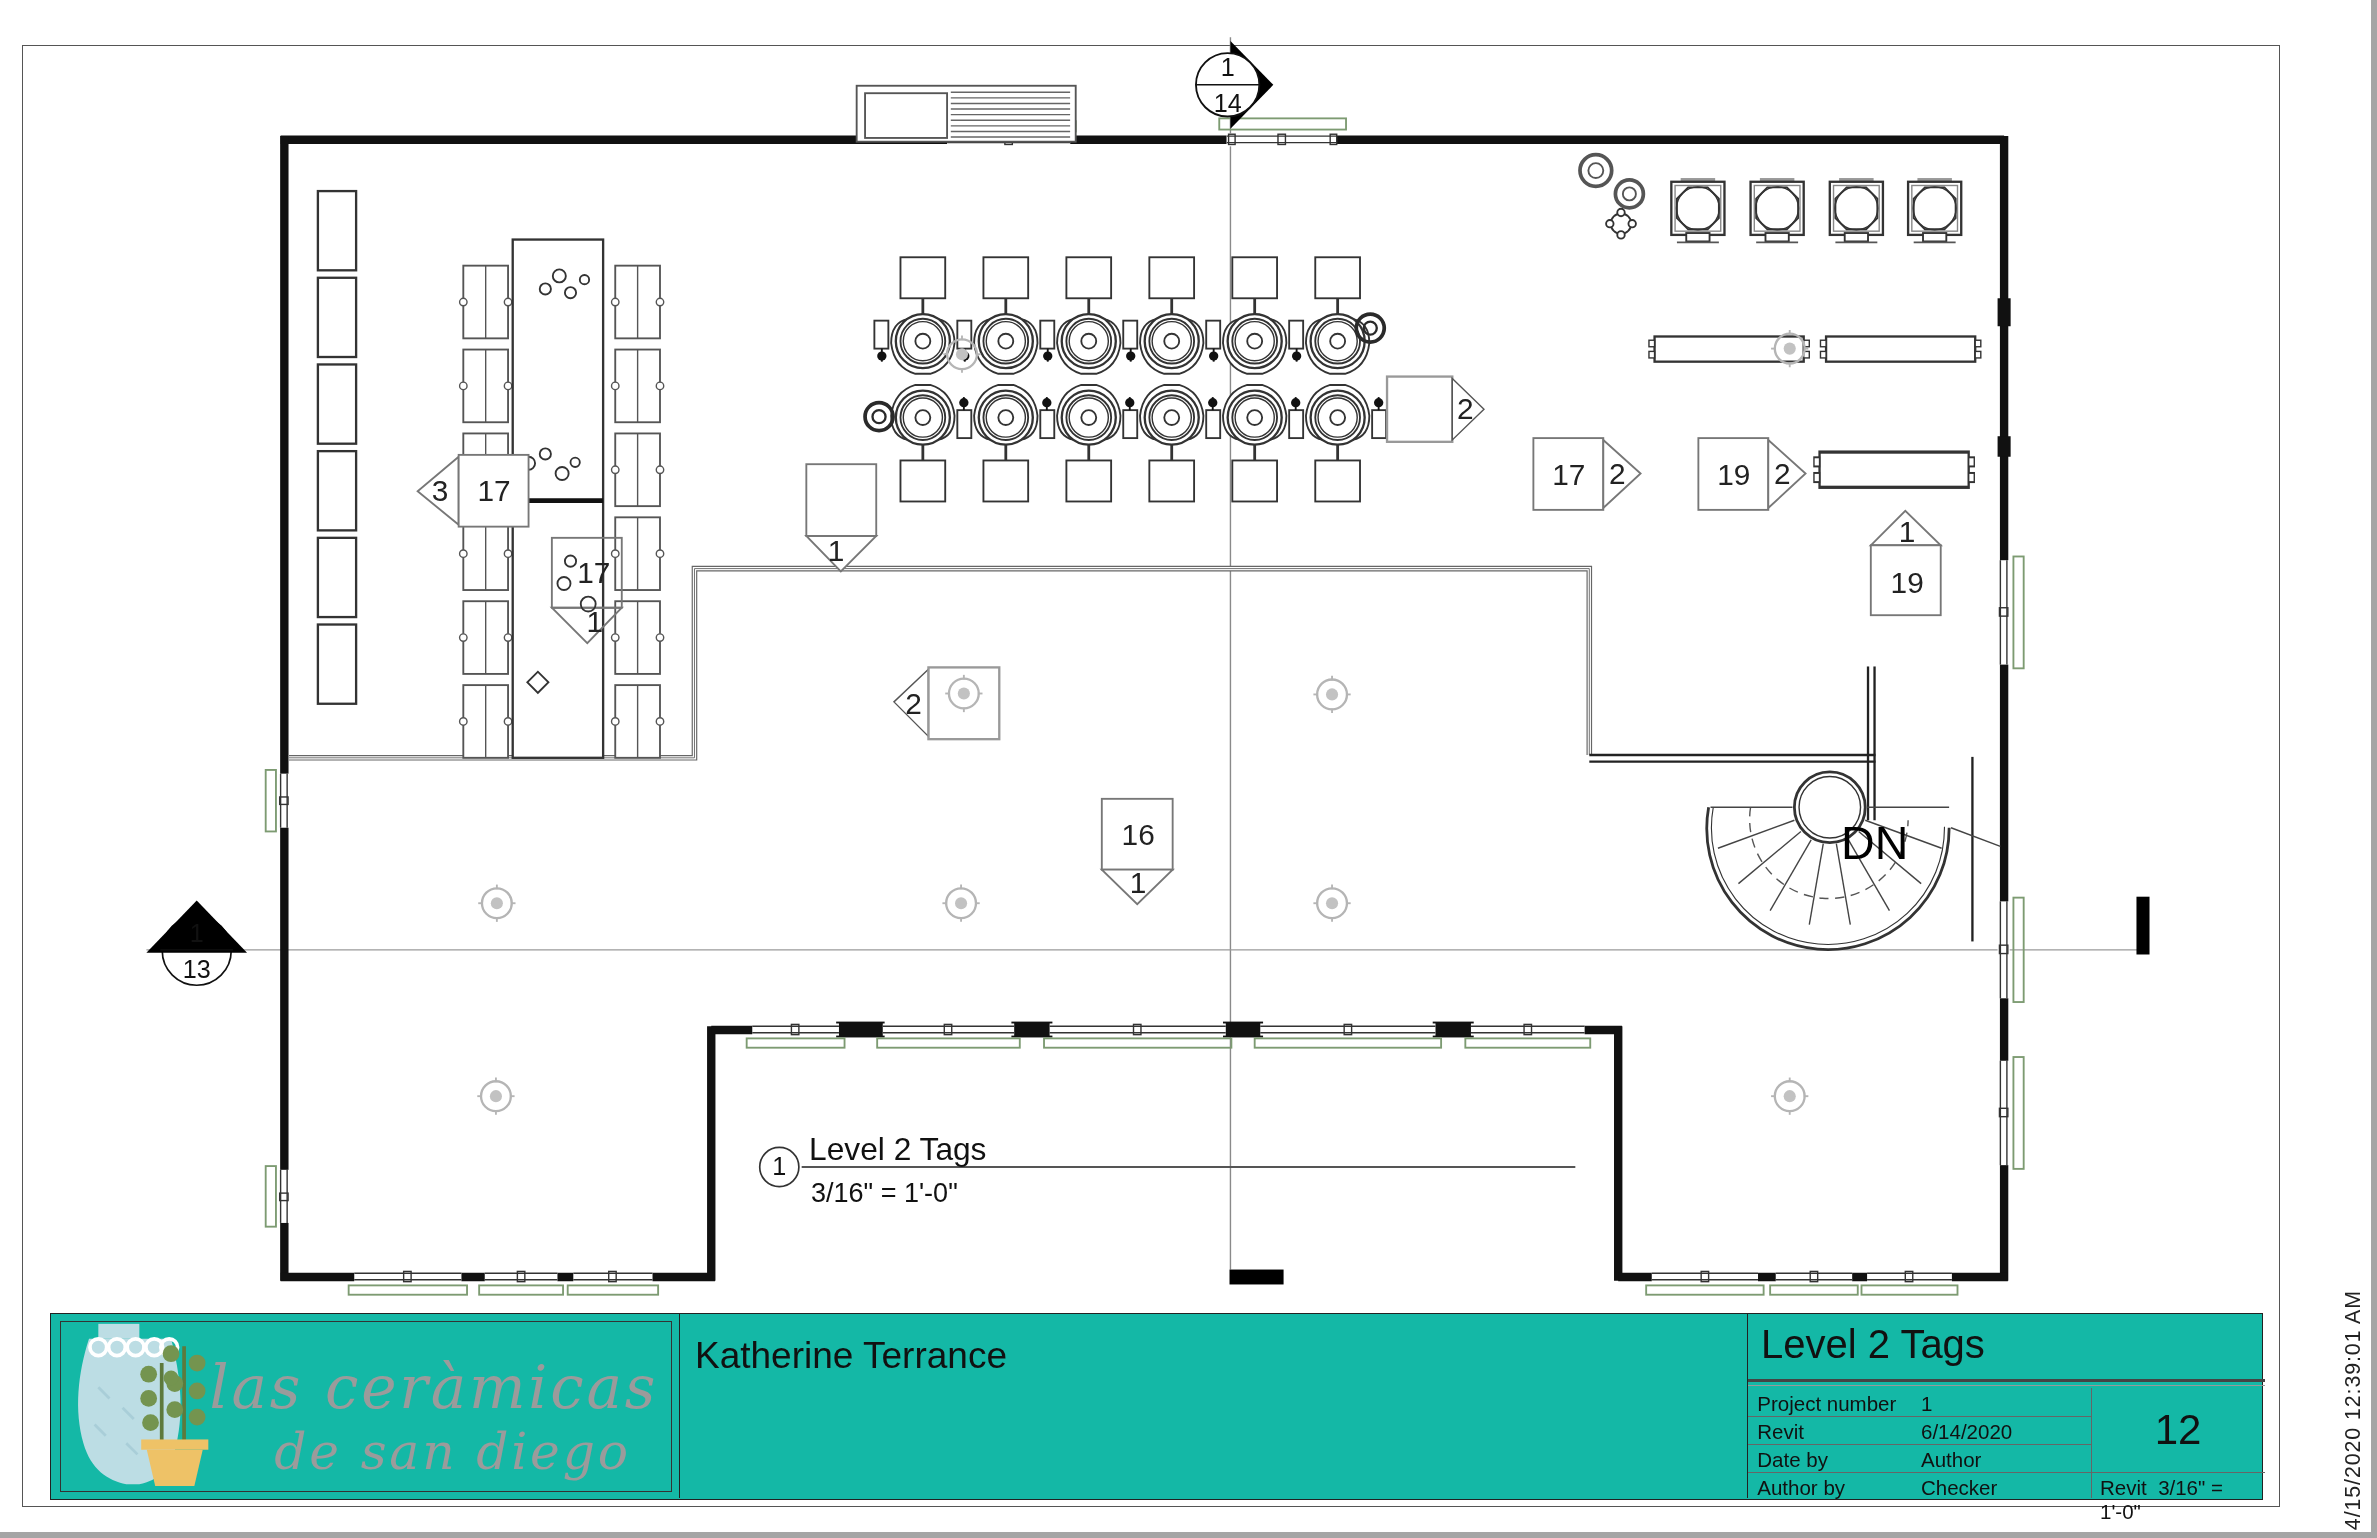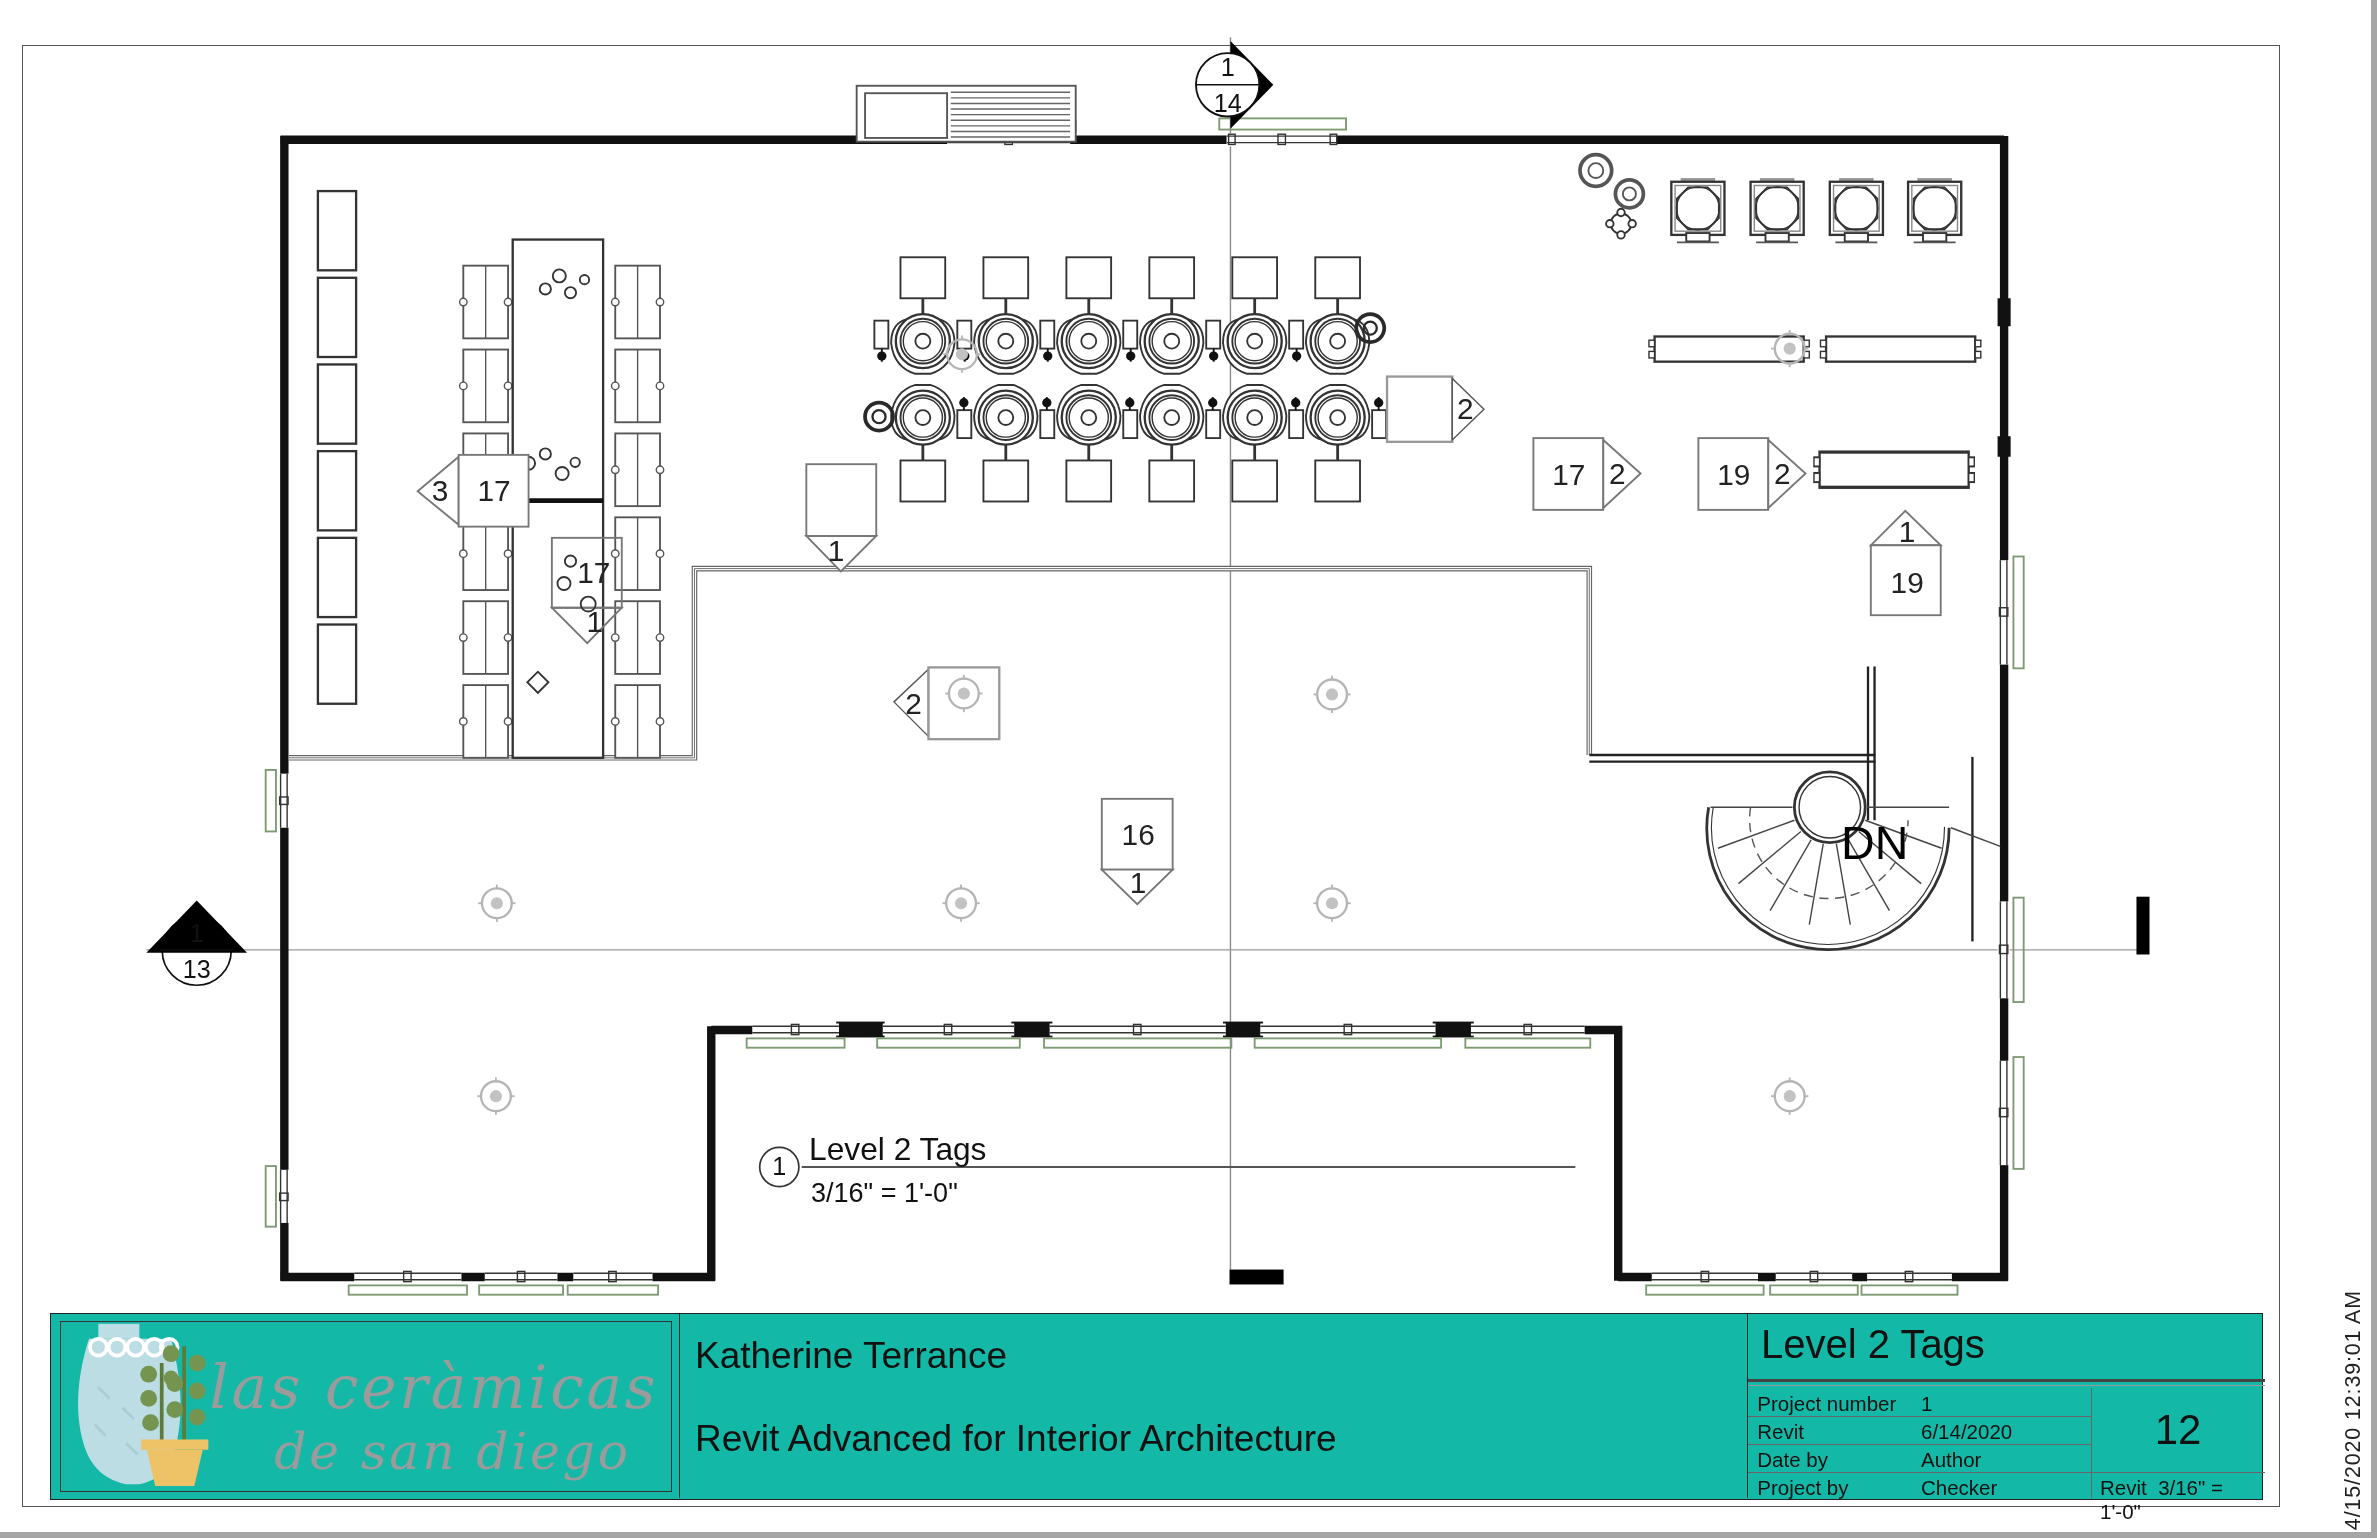--- a/index.html
+++ b/index.html
@@ -526,42 +526,41 @@
             <path d="M92,137 L152,137 L143,176 L101,176 Z" fill="#eec267"></path>
           </g>
           <text x="400" y="92" text-anchor="middle" font-family="DejaVu Serif,serif" font-style="italic" font-size="64" fill="#9b9b9b" letter-spacing="3">las ceràmicas</text>
           <text x="420" y="158" text-anchor="middle" font-family="DejaVu Serif,serif" font-style="italic" font-size="54" fill="#9b9b9b" letter-spacing="3">de san diego</text>
         </svg>
       </div>
     </div>
 
     <div class="center-cell">
       <div class="client">Katherine Terrance</div>
-      <div class="course">Revit Advanced for Interior Architecture</div>
     </div>
 
     <div class="title-cell">
       <div class="sheet-title">Level 2 Tags</div>
       <div class="tb-rule"></div>
       <div class="tb-rule2"></div>
 
       <div class="frow" style="top:74px">
         <span class="lbl">Project number</span>
         <span class="val">1</span>
       </div>
       <div class="frow" style="top:102px">
         <span class="lbl">Revit</span>
         <span class="val">6/14/2020</span>
       </div>
       <div class="frow" style="top:130px">
         <span class="lbl">Date by</span>
         <span class="val">Author</span>
       </div>
       <div class="frow last" style="top:158px">
-        <span class="lbl">Project by</span>
+        <span class="lbl">Author by</span>
         <span class="val">Checker</span>
       </div>
 
       <div class="vdiv"></div>
       <div class="scale-rule"></div>
       <div class="sheetnum">12</div>
       <div class="scalecell">
         <span>Revit</span>&nbsp;
         <span>3/16" = 1'-0"</span>
       </div>

